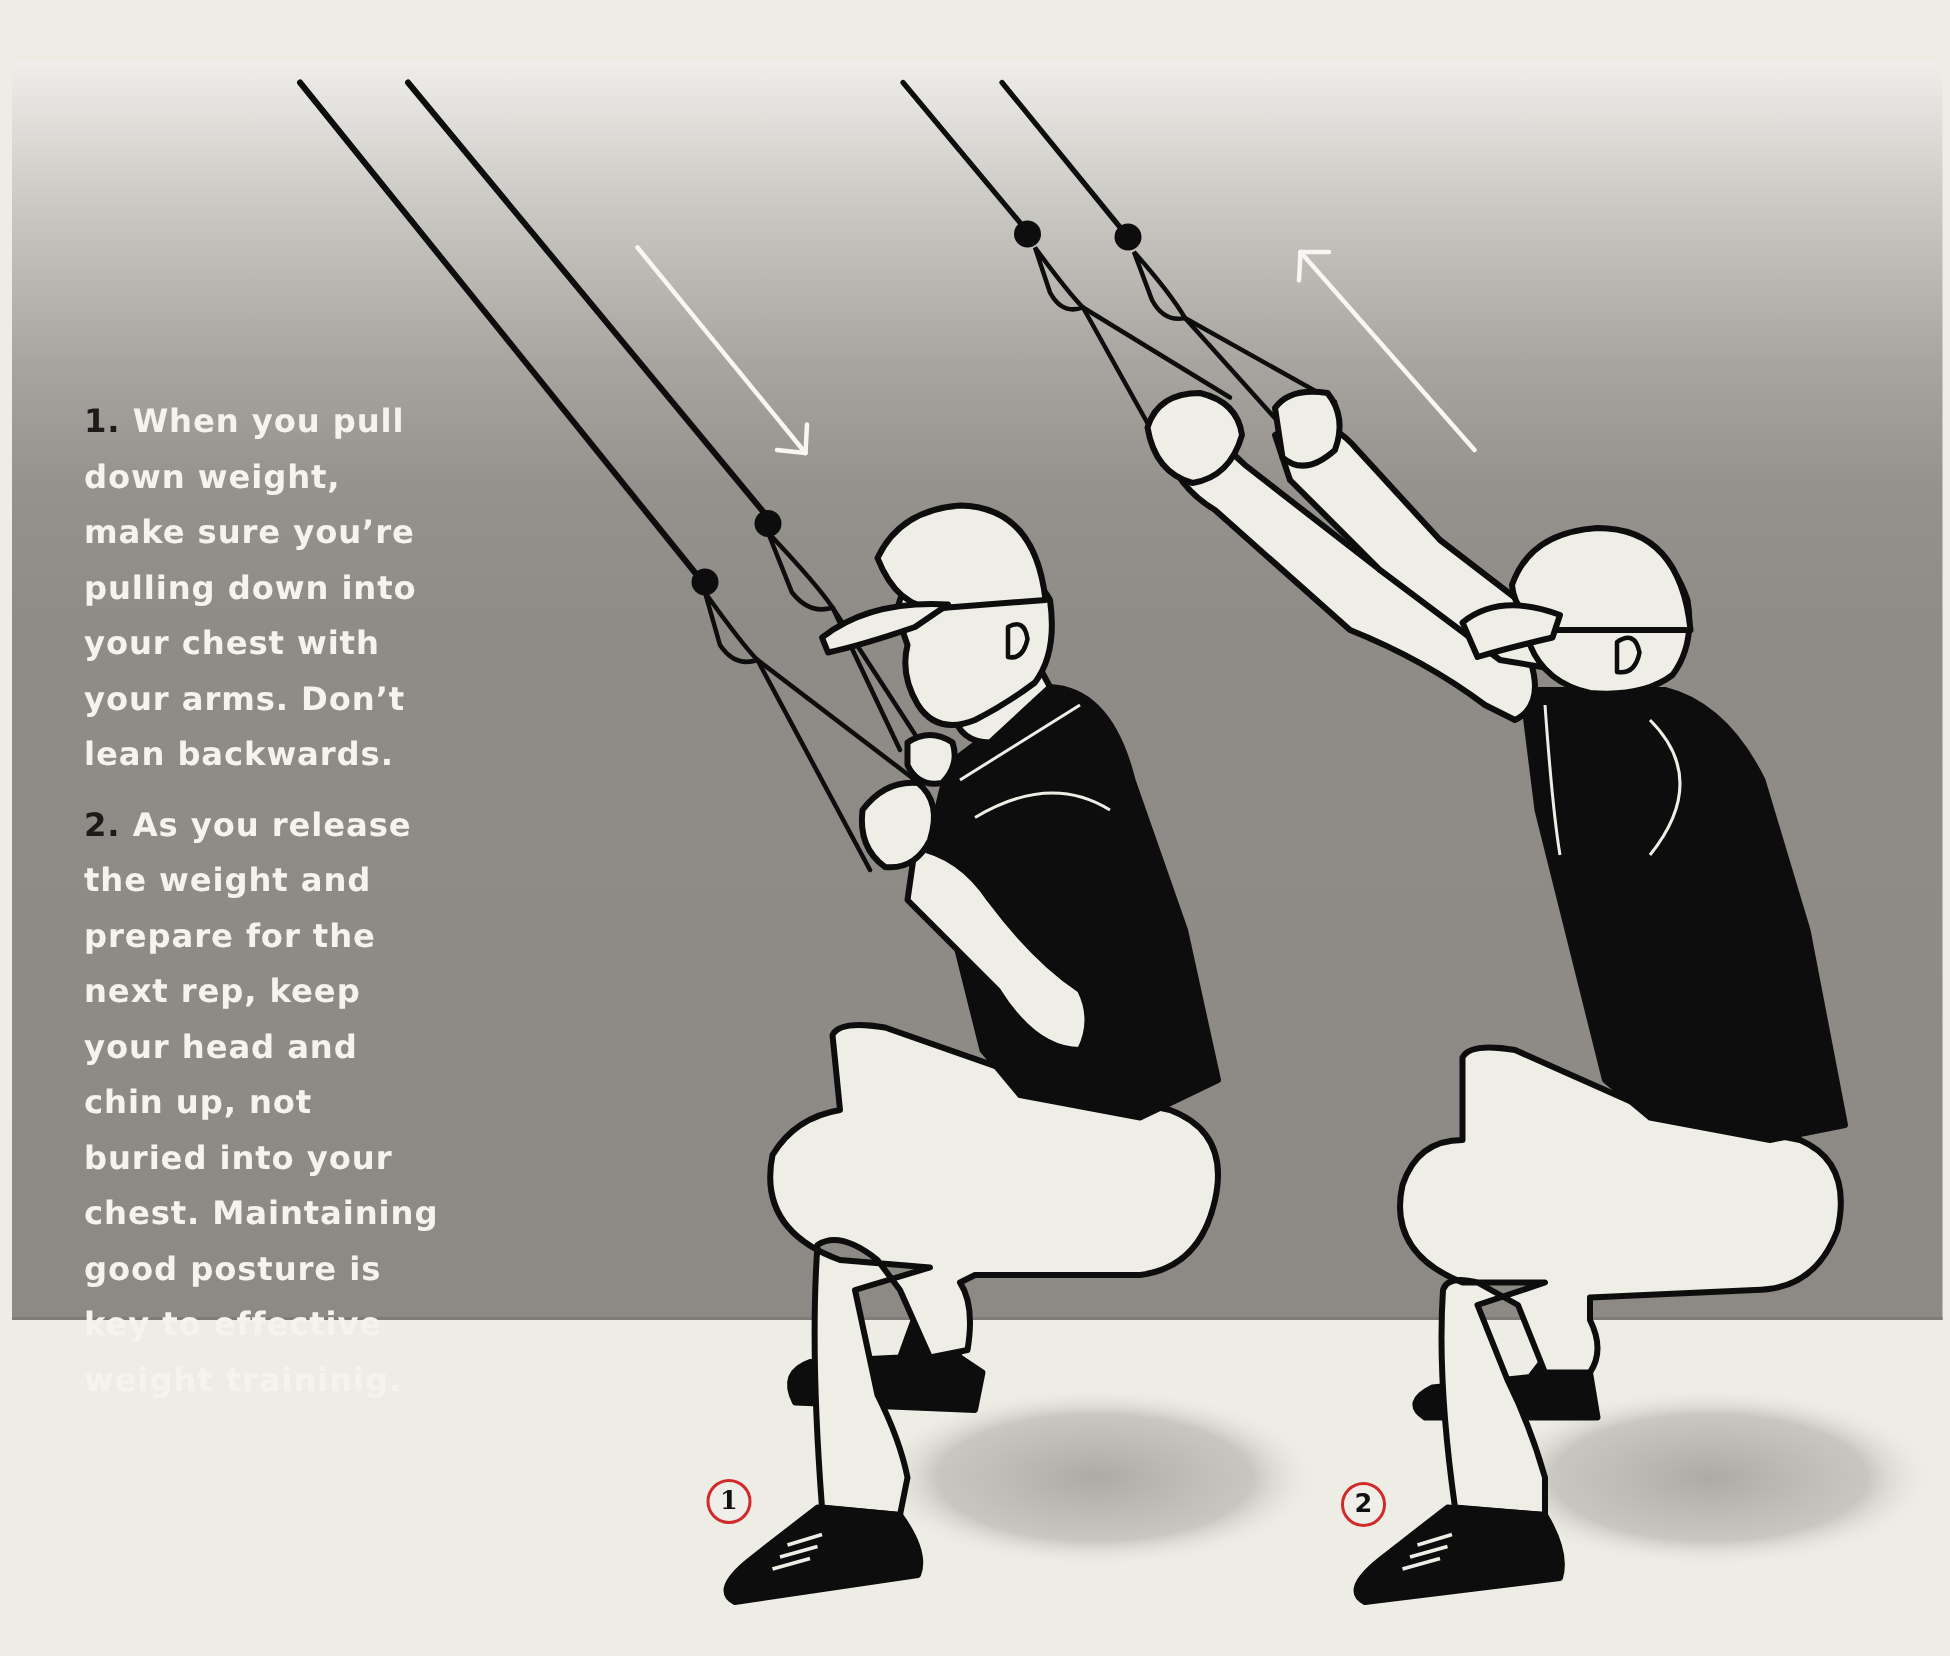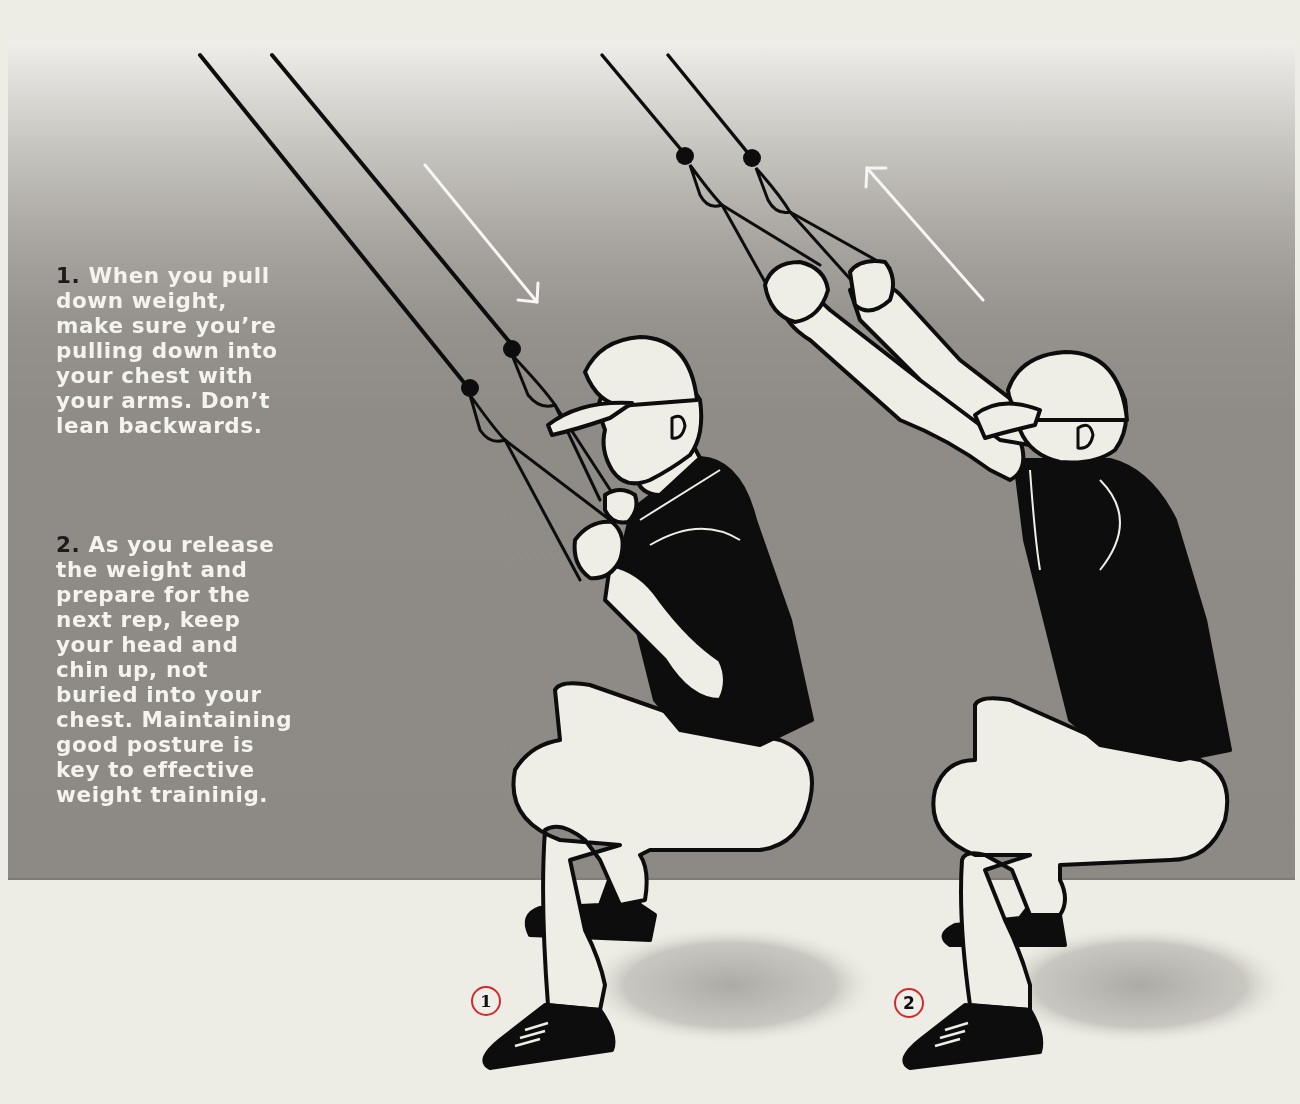--- a/index.html
+++ b/index.html
@@ -11,21 +11,21 @@
   .panel {
     position:absolute; left:8px; top:40px; width:1287px; height:840px;
     background:linear-gradient(to bottom,#efeeea 0%,#c9c7c2 12%,#a8a5a0 24%,#95928d 34%,#8f8c87 45%,#8d8a85 100%);
   }
   .panel::after {
     content:""; position:absolute; left:0; right:0; bottom:0; height:2px; background:#7f7c77;
   }
   .art { position:absolute; left:0; top:0; width:1300px; height:1104px; }
   .caption {
     position:absolute; left:56px; color:#f4f3ee; font-weight:bold;
-    font-size:21.5px; line-height:25px; letter-spacing:0.6px;
+    font-size:21.5px; line-height:37px; letter-spacing:0.6px;
   }
   .caption .num { color:#1c1b1a; }
   .cap1 { top:263px; width:240px; }
   .cap2 { top:532px; width:240px; }
   .badge {
     position:absolute; width:30px; height:30px; border:2px solid #d02a2a; border-radius:50%;
     background:#efeee8; color:#111; font-weight:bold; font-size:17px;
     display:flex; align-items:center; justify-content:center; box-sizing:border-box;
     font-family:"DejaVu Serif","Liberation Serif",serif;
   }

